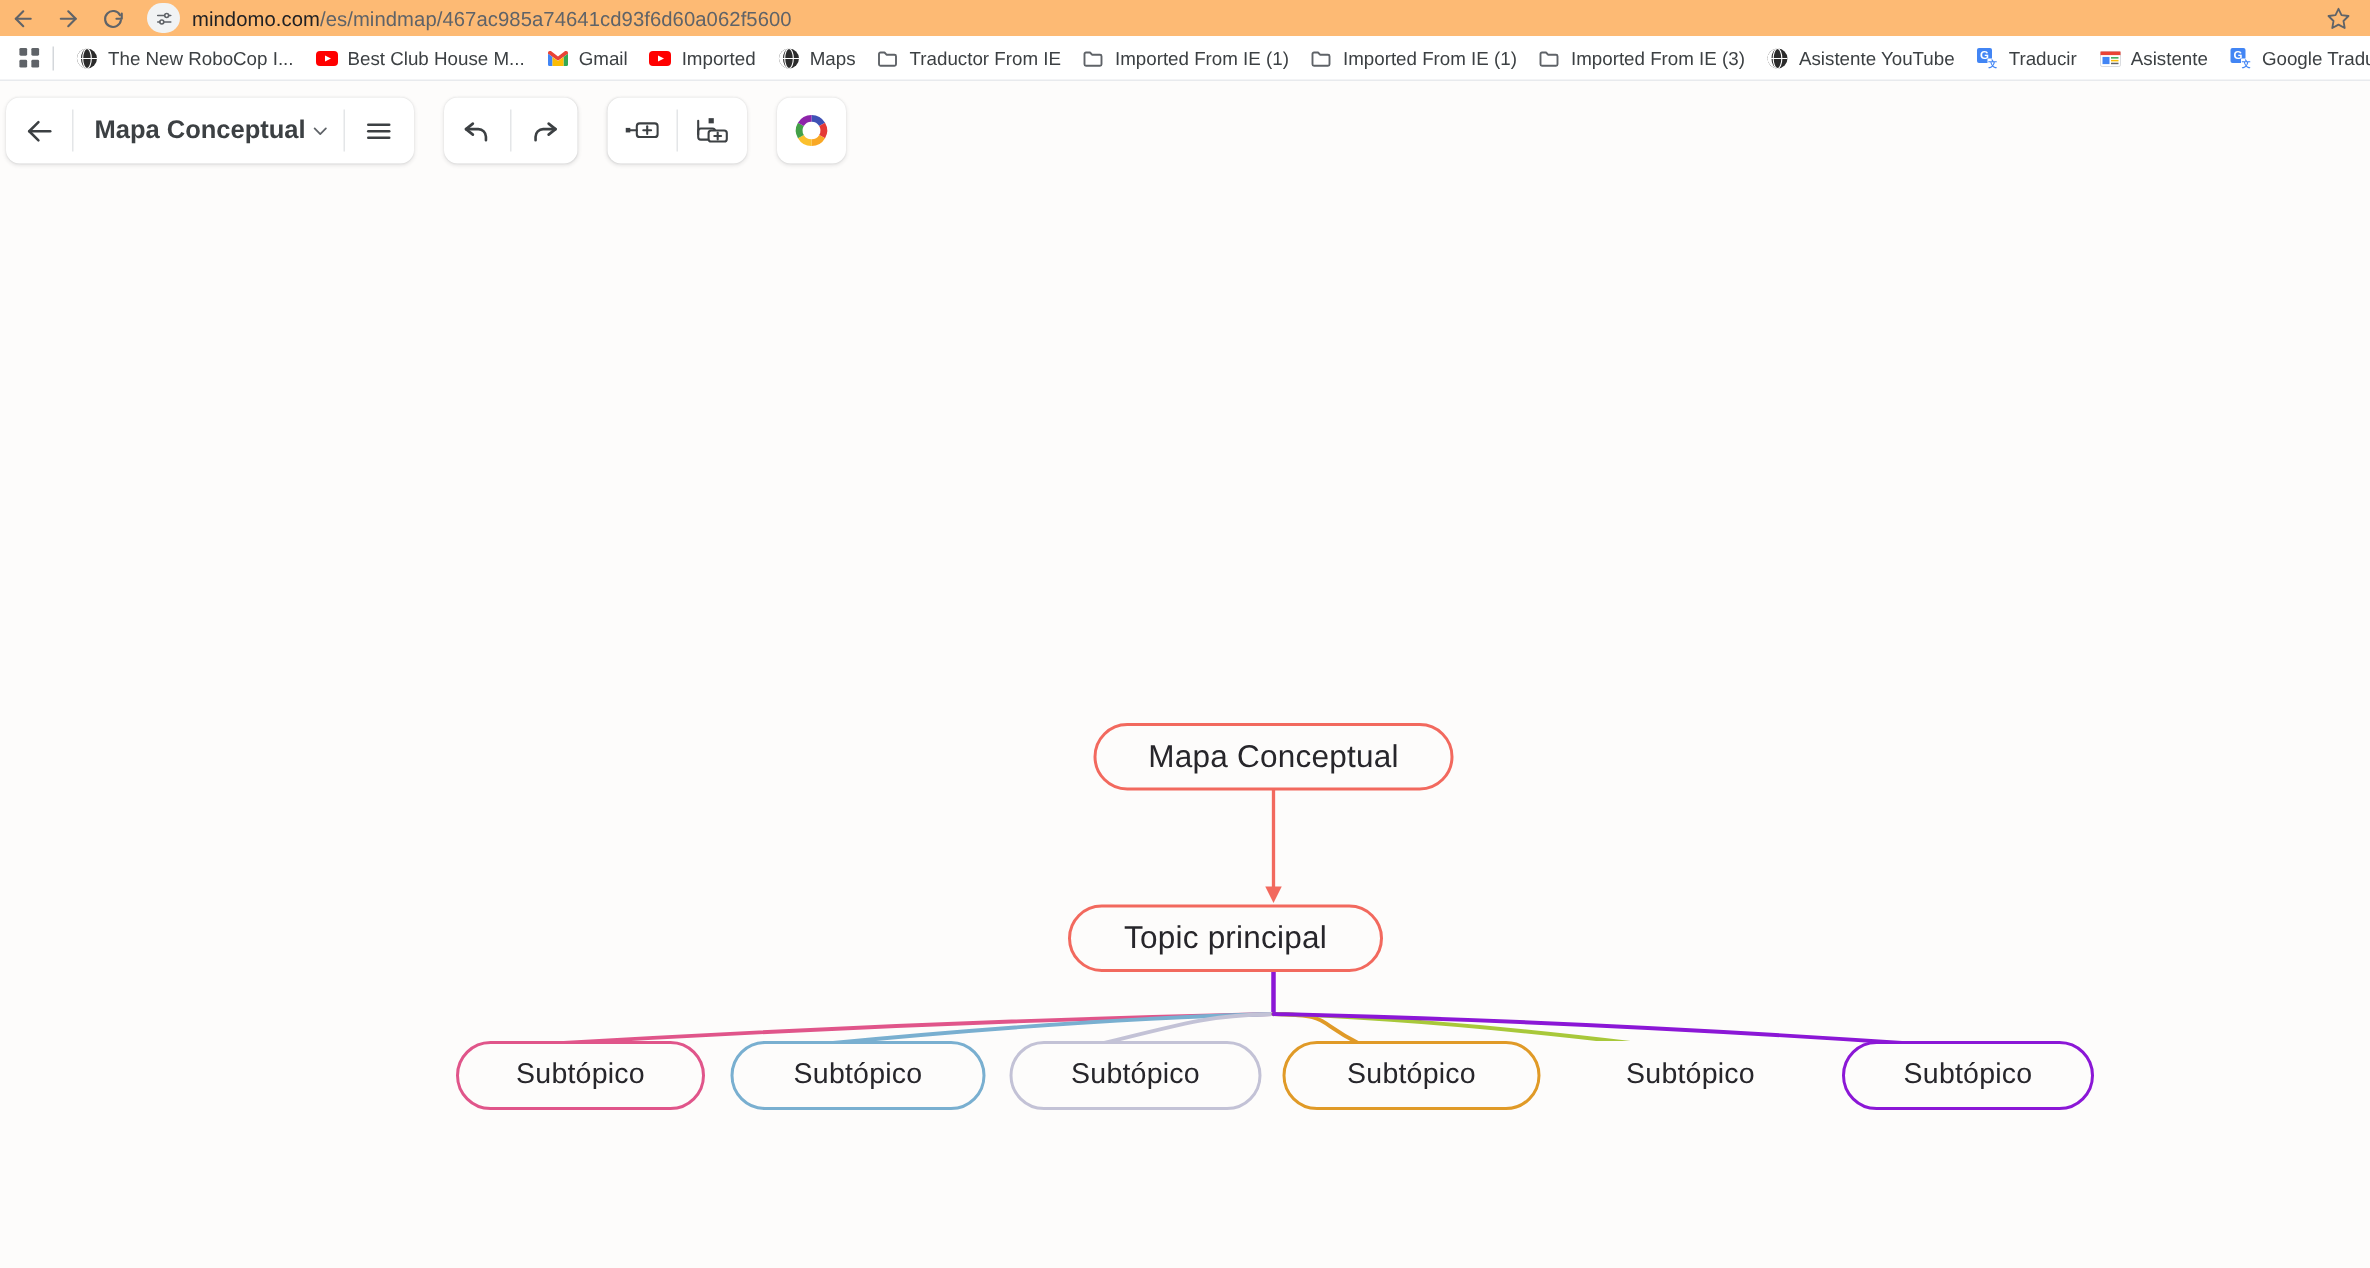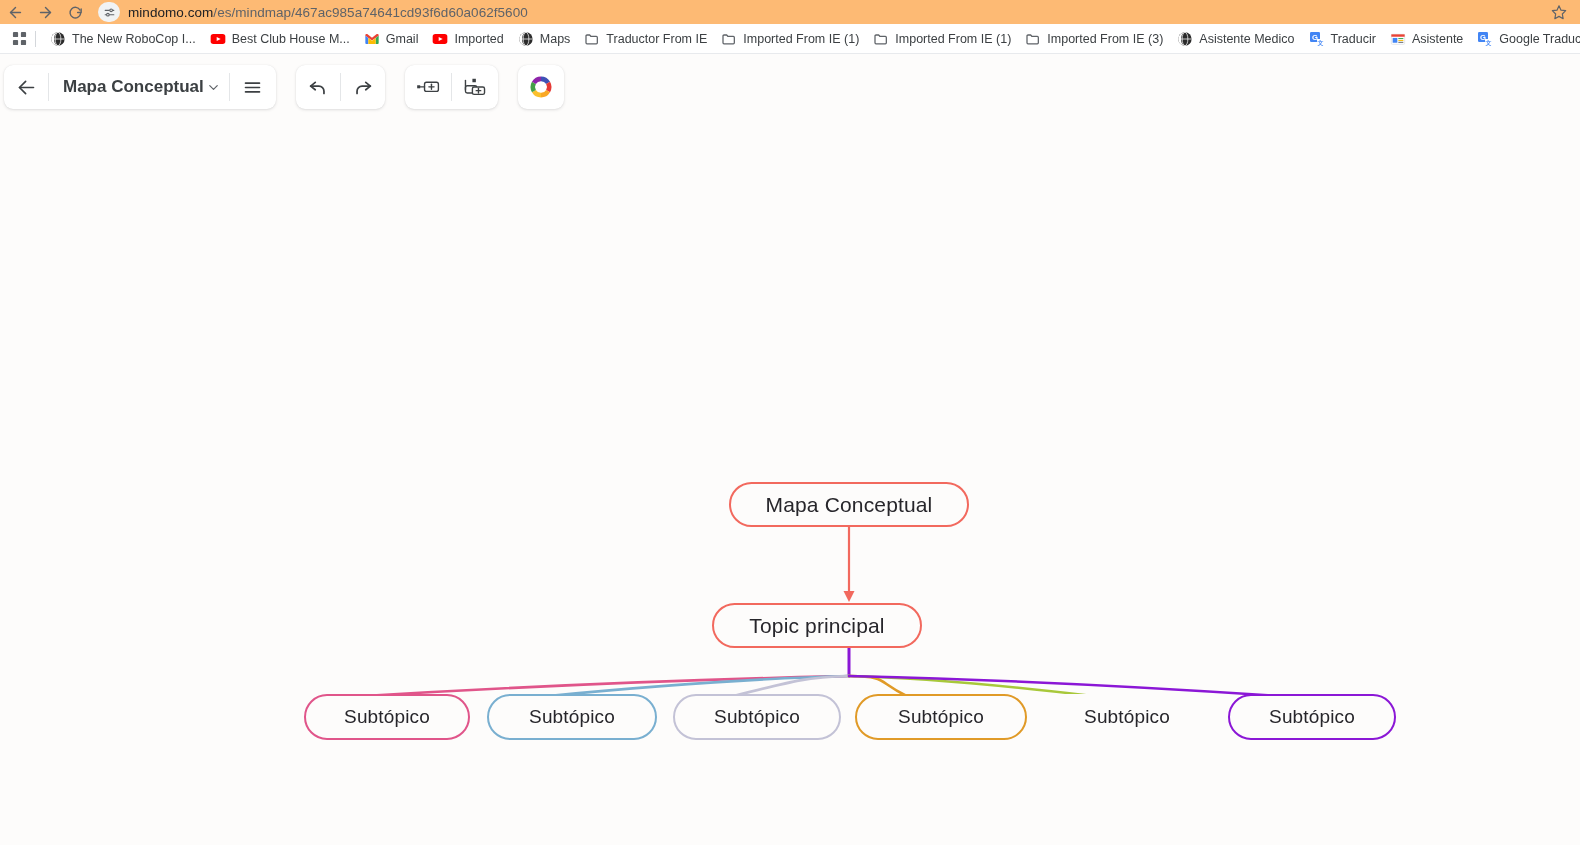--- a/index.html
+++ b/index.html
@@ -277,21 +277,21 @@
           </svg>
           <span class="bm-label">Imported From IE (3)</span>
         </div>
         <div class="bm-item">
           <svg class="fav" viewBox="0 0 24 24">
             <circle cx="12" cy="12" r="10" fill="#2b2b2b"></circle>
             <path d="M12 2a10 10 0 0 0 0 20 6 10 0 0 1 0-20z" fill="#ffffff"></path>
             <ellipse cx="12" cy="12" rx="4.3" ry="10" fill="none" stroke="#ffffff" stroke-width="1.1"></ellipse>
             <line x1="2" y1="12" x2="22" y2="12" stroke="#ffffff" stroke-width="1.1"></line>
           </svg>
-          <span class="bm-label">Asistente Medico</span>
+          <span class="bm-label">Asistente YouTube</span>
         </div>
         <div class="bm-item">
           <svg class="fav" viewBox="0 0 24 24">
             <rect x="1.5" y="1.5" width="15" height="15" rx="2" fill="#4285F4"></rect>
             <text x="9" y="13" font-family="Liberation Sans, sans-serif" font-size="11.5" font-weight="bold" fill="#fff" text-anchor="middle">G</text>
             <path d="M12 12h10.5v9.5H12z" fill="#ffffff"></path>
             <text x="17.2" y="20.4" font-family="Liberation Sans, sans-serif" font-size="9" font-weight="bold" fill="#4285F4" text-anchor="middle">文</text>
           </svg>
           <span class="bm-label">Traducir</span>
         </div>

